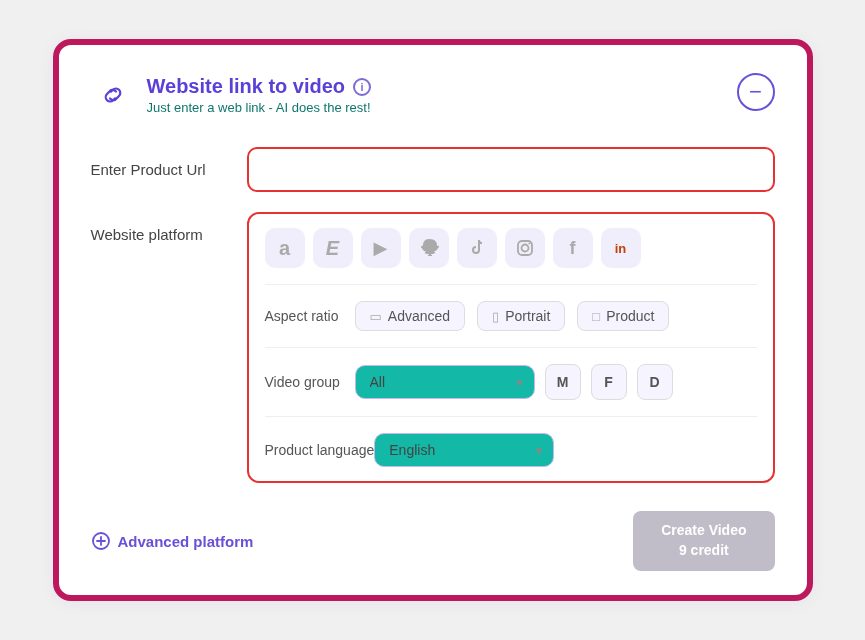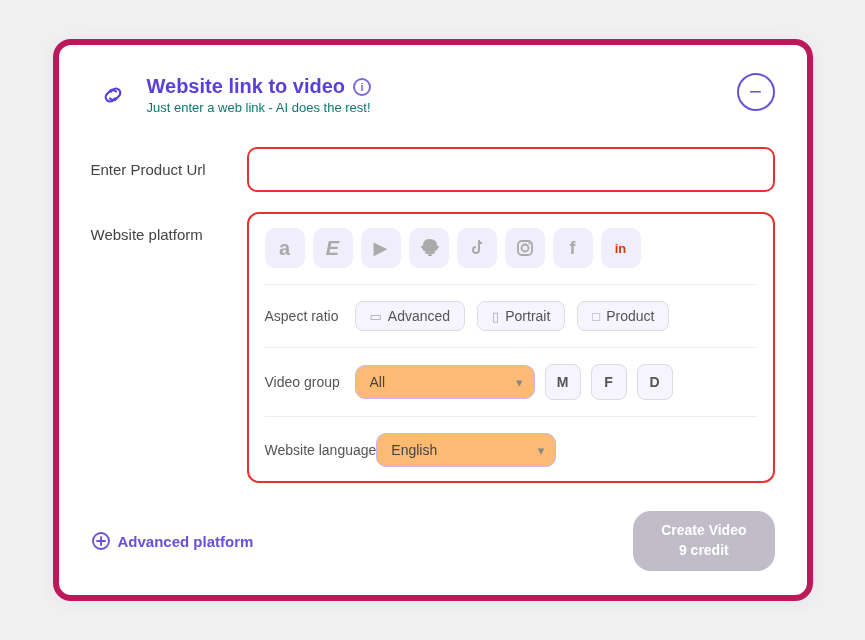--- a/index.html
+++ b/index.html
@@ -172,21 +172,21 @@
       position: relative;
       min-width: 180px;
     }
     .select-wrap select {
       appearance: none;
       border: 1.5px solid #c0b8f0;
       border-radius: 10px;
       padding: 8px 36px 8px 14px;
       font-size: 14px;
       color: #444;
-      background: #fdba74;
+      background: #14b8a6;
       width: 100%;
       cursor: pointer;
       outline: none;
     }
     .select-wrap::after {
       content: '▾';
       position: absolute;
       right: 12px;
       top: 50%;
       transform: translateY(-50%);
@@ -227,21 +227,21 @@
       border: none;
       color: #6a4fd8;
       font-size: 15px;
       font-weight: 600;
       cursor: pointer;
     }
     .create-video-btn {
       background: #c0bcc8;
       color: #fff;
       border: none;
-      border-radius: 18px;
+      border-radius: 8px;
       padding: 10px 28px;
       font-size: 14px;
       font-weight: 600;
       cursor: pointer;
       text-align: center;
       line-height: 1.4;
     }
     .inner-row-label {
       font-size: 14px;
       color: #555;
@@ -357,21 +357,21 @@
             </div>
             <button class="gender-btn">M</button>
             <button class="gender-btn">F</button>
             <button class="gender-btn">D</button>
           </div>
         </div>
 
         <hr class="divider-inner">
 
         <div class="inner-section-row">
-          <div class="inner-row-label">Website language</div>
+          <div class="inner-row-label">Product language</div>
           <div class="language-row">
             <div class="select-wrap">
               <select>
                 <option>English</option>
                 <option>Spanish</option>
                 <option>French</option>
                 <option>German</option>
                 <option>Italian</option>
                 <option>Portuguese</option>
               </select>

